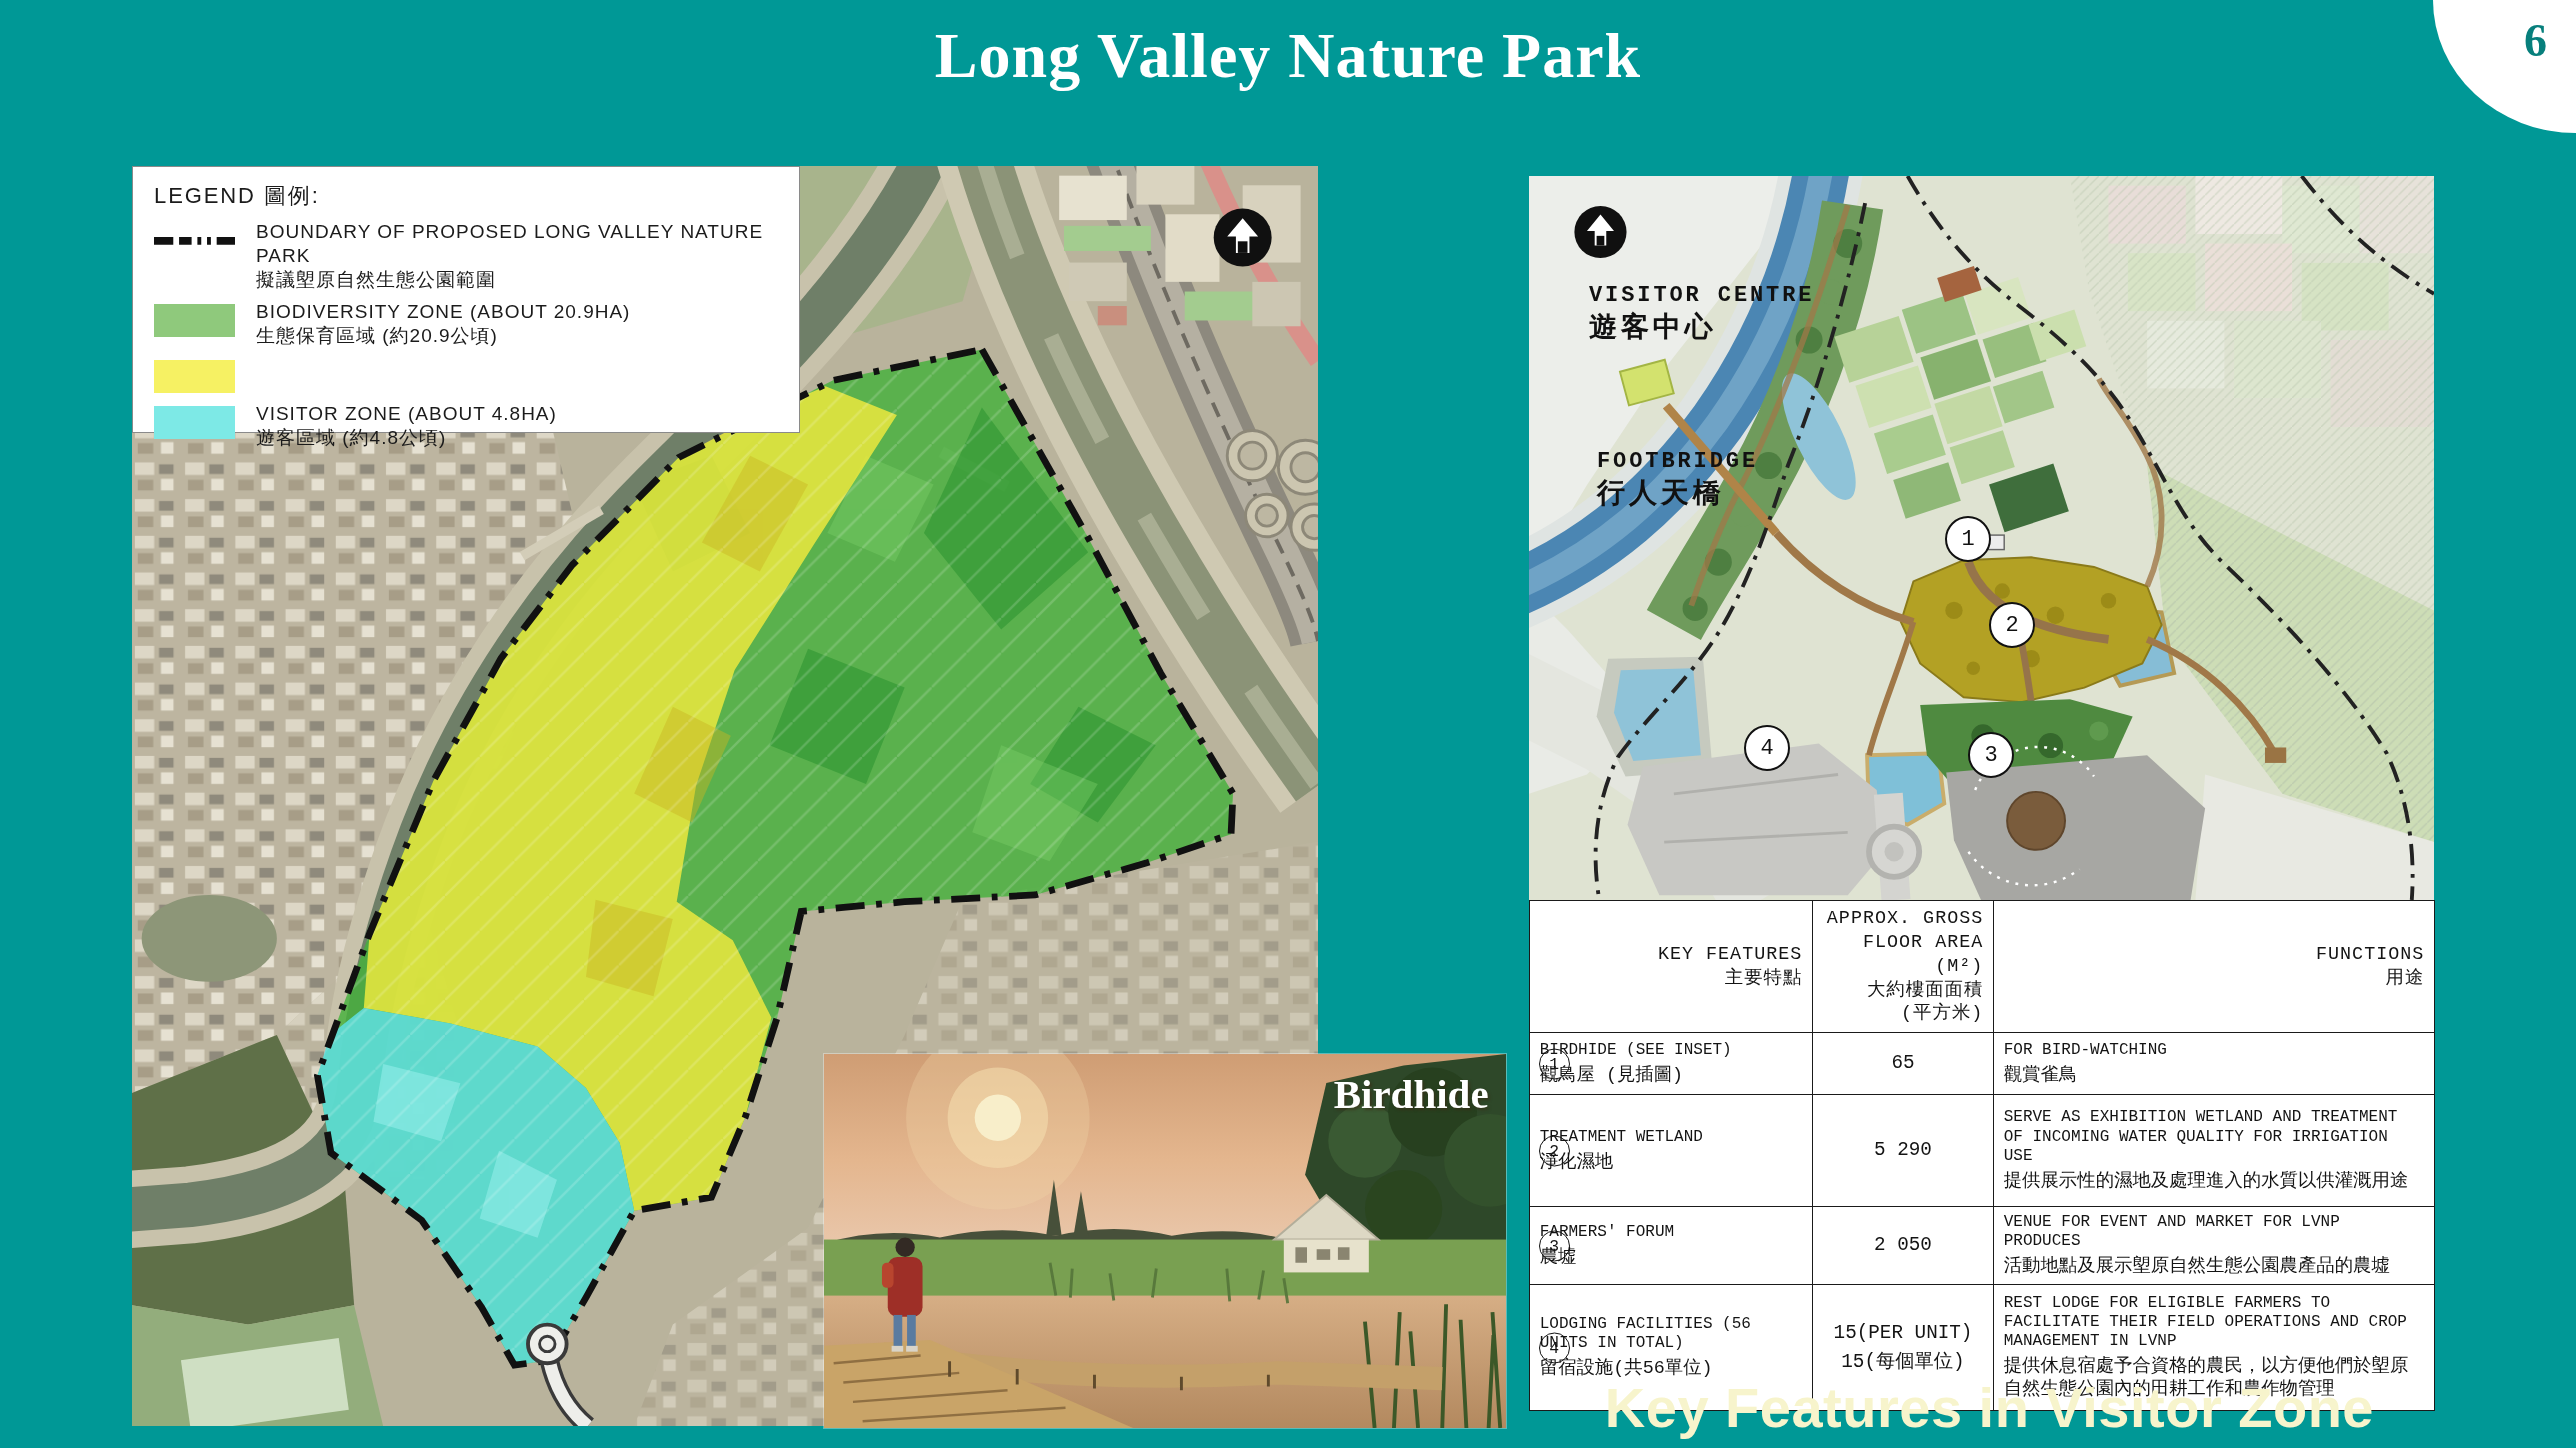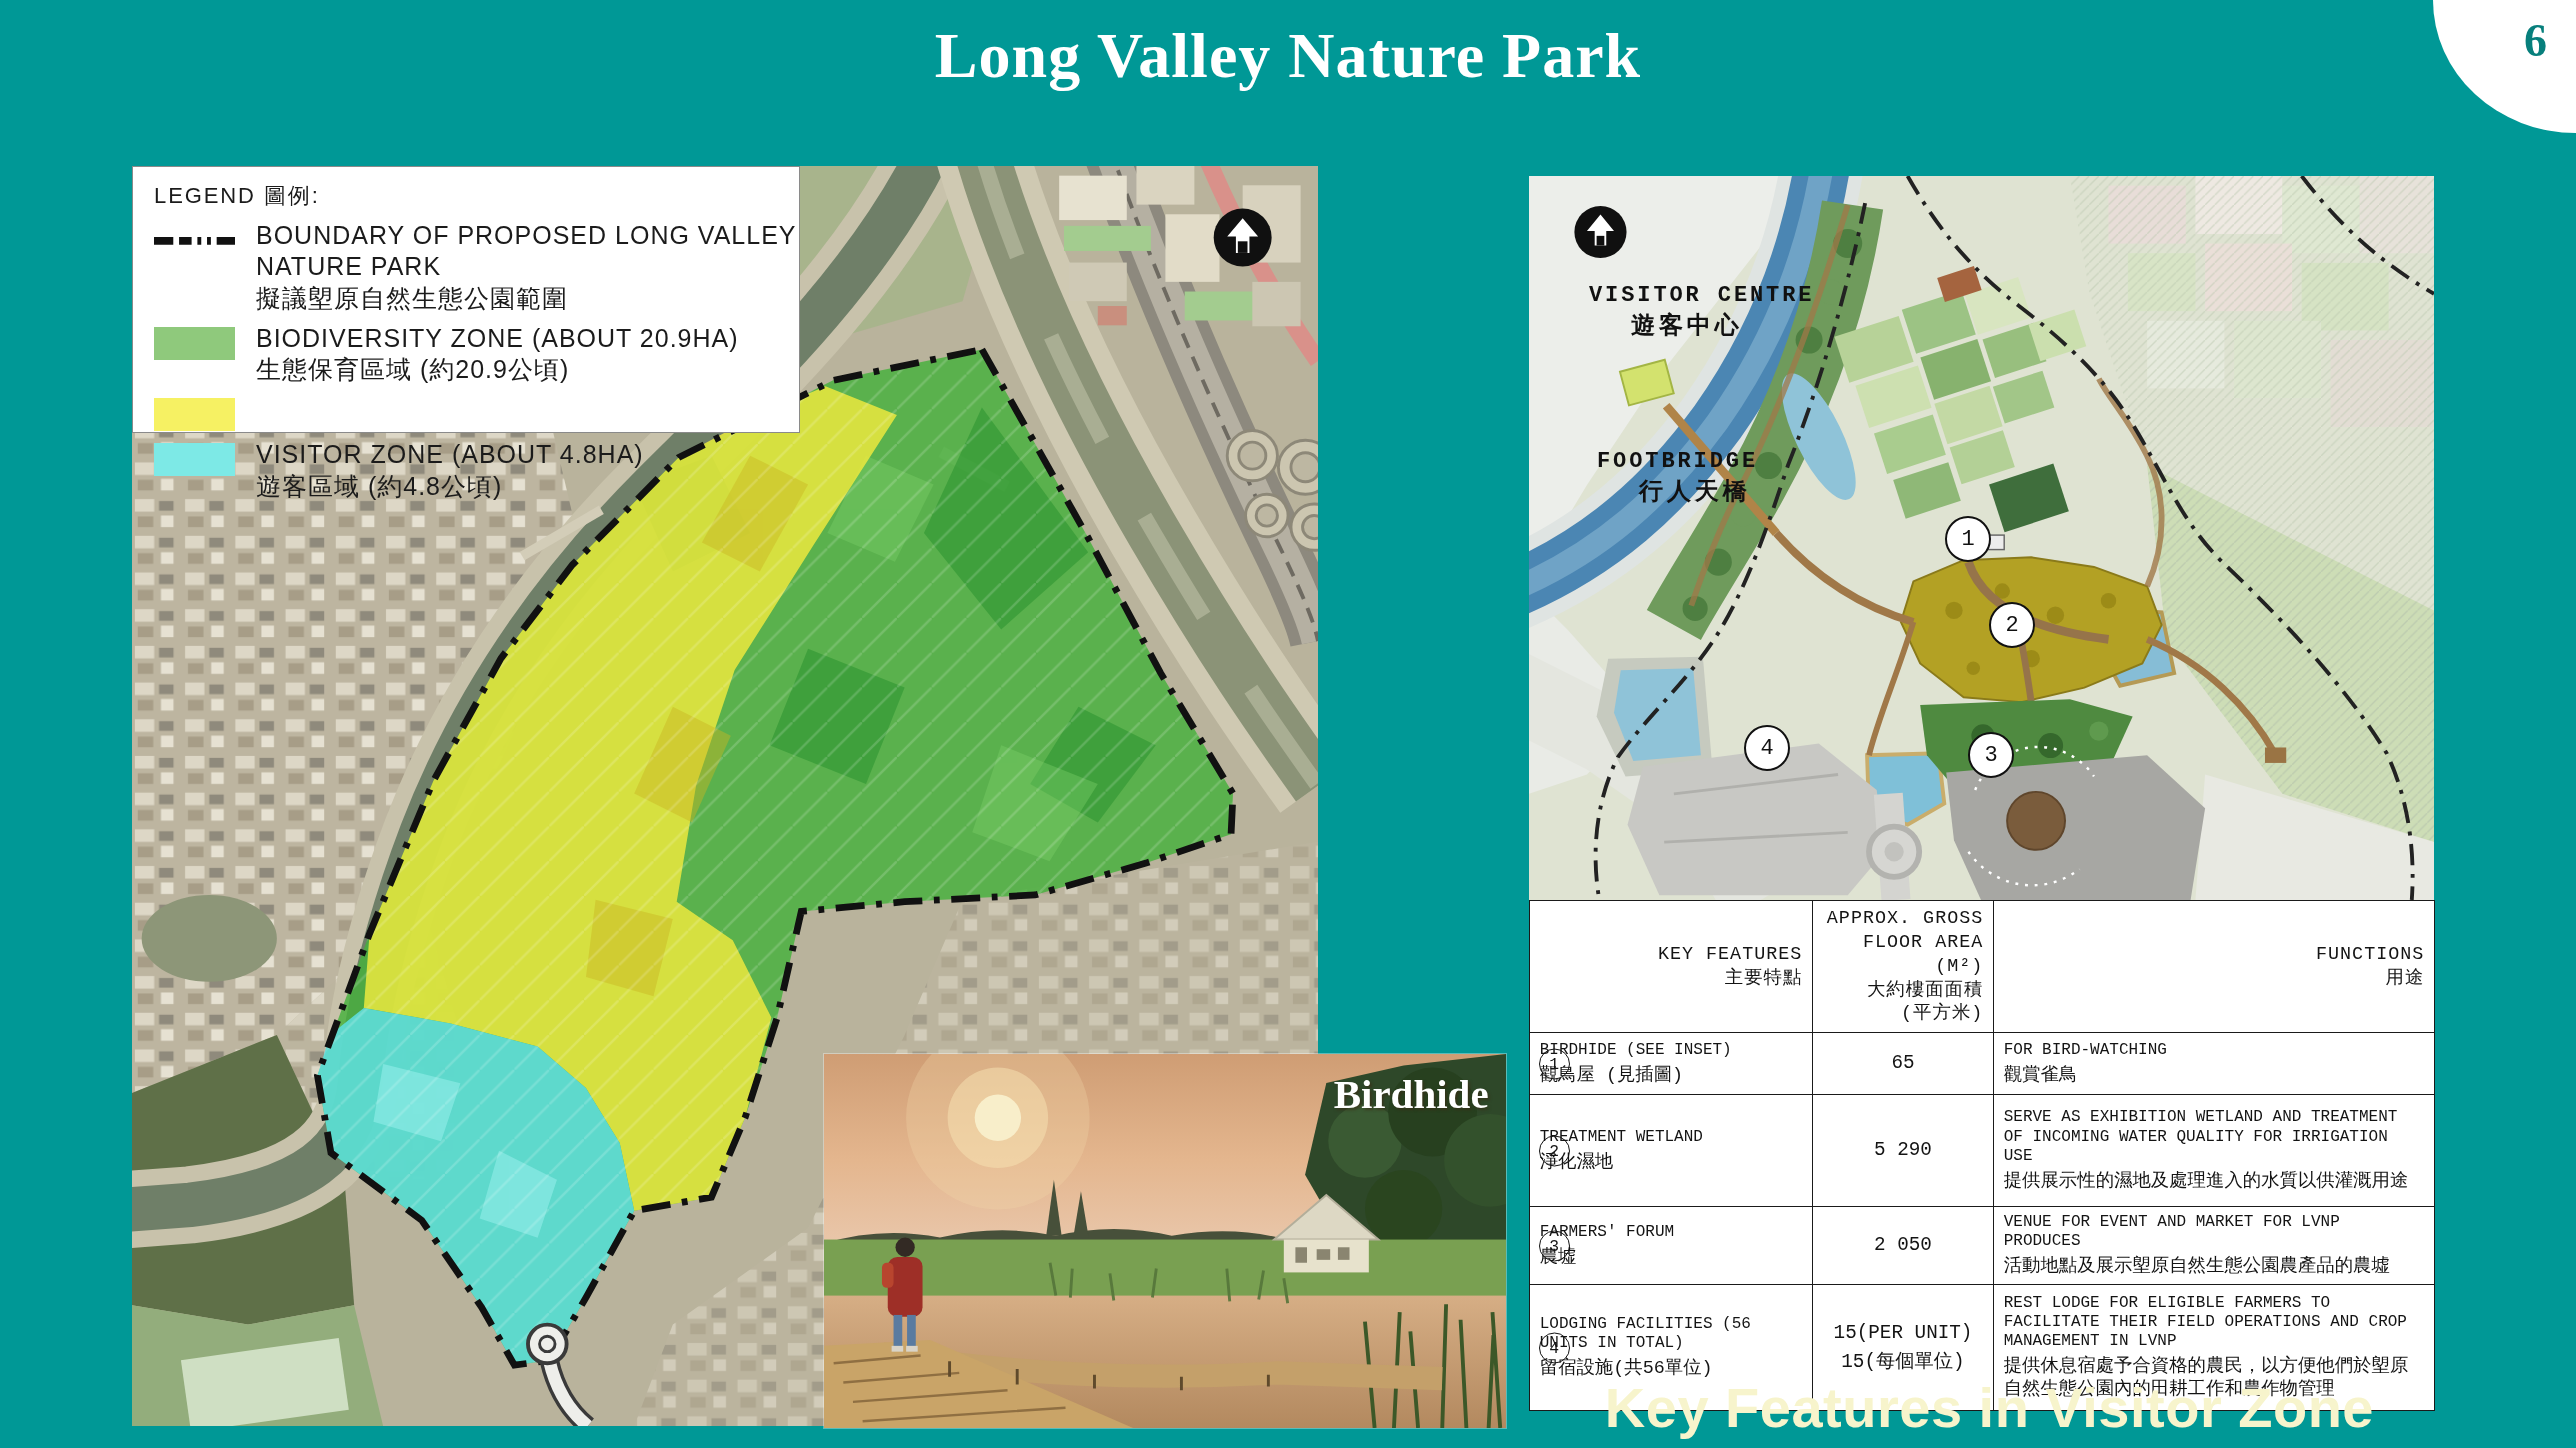--- a/index.html
+++ b/index.html
@@ -23,27 +23,27 @@
   .panel svg{display:block;width:100%;height:100%;}
 
   
   .legend{left:0;top:0;width:668px;height:267px;background:#fff;
     border:1px solid #8a8a8a;box-sizing:border-box;padding:13.5px 0 0 21px;
     font-family:Liberation Sans, sans-serif;color:#1b1b1b;}
   .legend-heading{font-size:22px;letter-spacing:1.9px;margin-bottom:9.7px;}
   .legend-item{display:flex;align-items:flex-start;margin-bottom:8.7px;}
   .legend-swatch{width:81px;min-width:81px;height:33px;margin-right:21px;margin-top:3.9px;}
   .legend-swatch.line{height:9.7px;margin-top:15.5px;background:none;}
-  .legend-text{font-size:25px;line-height:1.25;letter-spacing:1px;}
+  .legend-text{font-size:19px;line-height:1.25;letter-spacing:1px;}
 
   
   .map-label{color:#111;font-family:"Liberation Mono","DejaVu Sans Mono",monospace;
     font-weight:bold;line-height:1.3;}
   .map-label .en{font-size:22px;letter-spacing:2.9px;}
-  .map-label .zh{font-size:24px;letter-spacing:3.9px;margin-left:42px;}
+  .map-label .zh{font-size:28px;letter-spacing:3.9px;}
   .marker{width:42px;height:42px;border-radius:50%;background:#fff;border:2.9px solid #111;
     display:flex;align-items:center;justify-content:center;transform:translate(-50%,-50%);
     font-family:"Liberation Mono","DejaVu Sans Mono",monospace;font-size:22px;color:#111;}
 
   
   .feat-table{left:1529px;top:900px;width:905px;height:467px;background:#fff;
     border-collapse:collapse;table-layout:fixed;
     font-family:"Liberation Mono","DejaVu Sans Mono",monospace;color:#141414;}
   .feat-table td,.feat-table th{border:1.9px solid #1a1a1a;vertical-align:middle;
     padding:5.8px 9.7px;font-weight:normal;}

